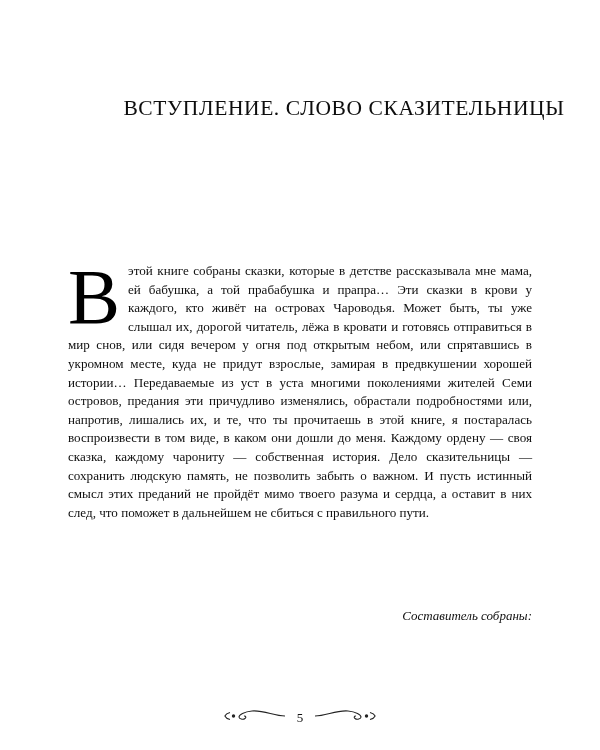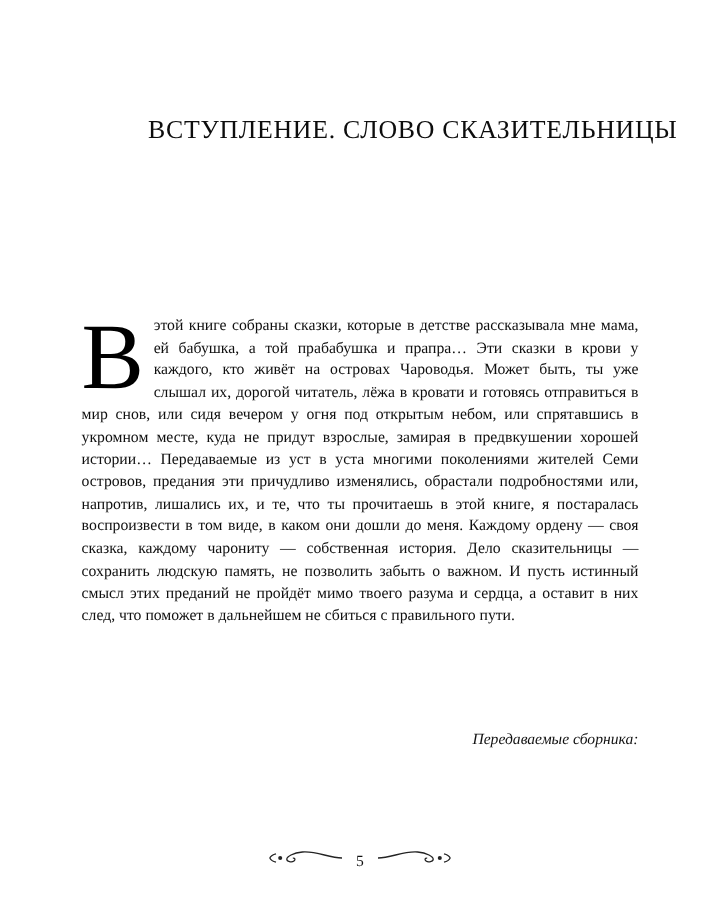--- a/index.html
+++ b/index.html
@@ -111,21 +111,21 @@
 
   <h1 class="chapter-title">Вступление. Слово сказительницы</h1>
 
   <div class="body-block">
     <div class="body-text">
       <span class="dropcap">В</span><span> этой книге собраны сказки, которые в детстве рассказывала мне мама, ей бабушка, а той прабабушка и прапра… Эти сказки в крови у каждого, кто живёт на островах Чароводья. Может быть, ты уже слышал их, дорогой читатель, лёжа в кровати и готовясь отправиться в мир снов, или сидя вечером у огня под открытым небом, или спрятавшись в укромном месте, куда не придут взрослые, замирая в предвкушении хорошей истории… Передаваемые из уст в уста многими поколениями жителей Семи островов, предания эти причудливо изменялись, обрастали подробностями или, напротив, лишались их, и те, что ты прочитаешь в этой книге, я постаралась воспроизвести в том виде, в каком они дошли до меня. Каждому ордену — своя сказка, каждому чарониту — собственная история. Дело сказительницы — сохранить людскую память, не позволить забыть о важном. И пусть истинный смысл этих преданий не пройдёт мимо твоего разума и сердца, а оставит в них след, что поможет в дальнейшем не сбиться с правильного пути.</span>
     </div>
   </div>
 
   <div class="signature">
-    <div>Передаваемые сборника:</div>
+    <div>Составитель собраны:</div>
   </div>
 
   <div class="footer">
     <span class="orn orn-left">
       <svg width="62" height="16" viewBox="0 0 62 16" xmlns="http://www.w3.org/2000/svg">
         <path d="M61 8 C50 8, 40 2, 28 3 C20 3.7, 15 7, 15 9 C15 11, 19 12, 21 10.5 C22.6 9.3, 21.5 7.6, 20 8.2" fill="none" stroke="#111111" stroke-width="1.1"></path>
         <circle cx="9.5" cy="8" r="1.7" fill="#111111"></circle>
         <path d="M6 4.5 C3 5.2, 1.5 6.6, 0.8 8" fill="none" stroke="#111111" stroke-width="1.1"></path>
         <path d="M6 11.5 C3 10.8, 1.5 9.4, 0.8 8" fill="none" stroke="#111111" stroke-width="1.1"></path>
       </svg>

